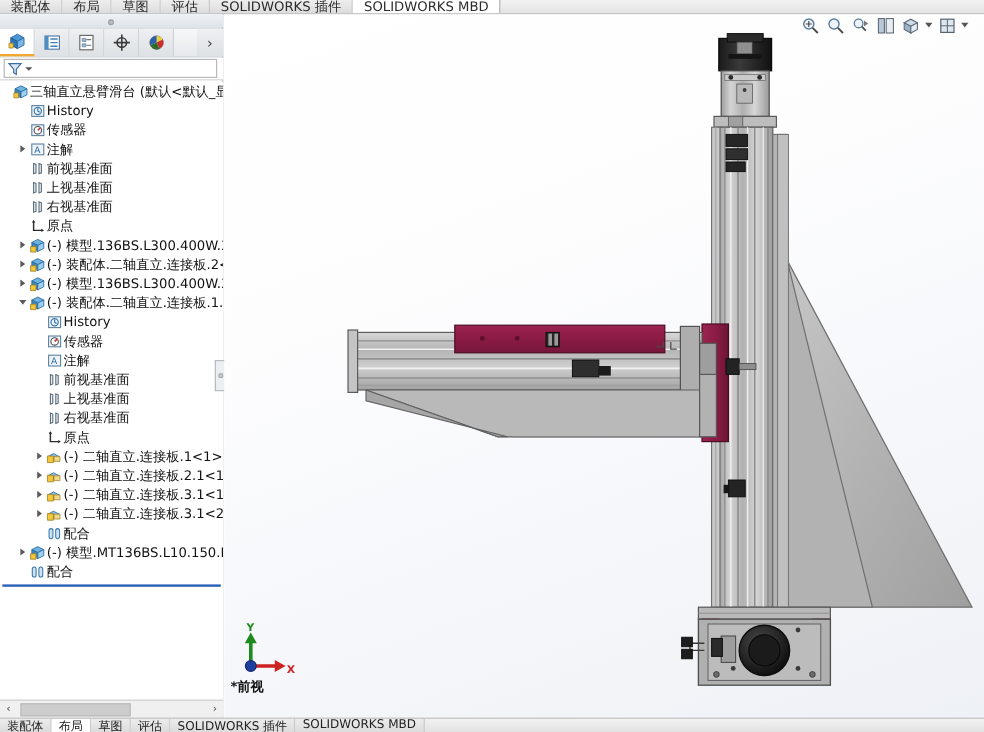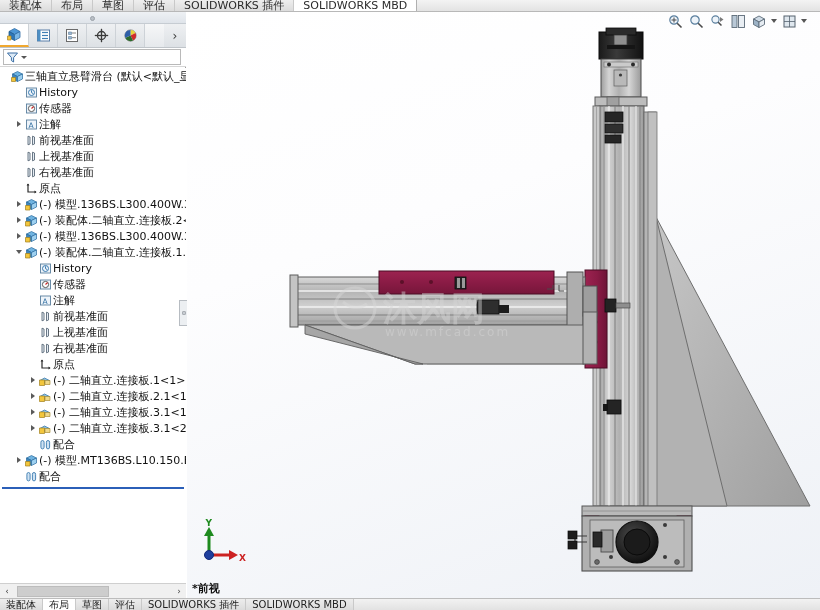--- a/index.html
+++ b/index.html
@@ -163,21 +163,21 @@
     height: 18px; display: flex; align-items: center; gap: 4px;
   }
   .vt-ico { width: 17px; height: 17px; display: block; }
   .vt-caret {
     width: 0; height: 0;
     border-left: 3px solid transparent; border-right: 3px solid transparent;
     border-top: 4px solid #555; margin-left: -1px;
   }
 
   .viewlabel {
-    position: absolute; left: 5px; bottom: 2px;
+    position: absolute; left: 5px; bottom: 18px;
     font-size: 11px; font-weight: bold; color: #111;
   }
 
   .triad { position: absolute; left: 12px; bottom: 30px; }
 
   
   .modelwrap { position: absolute; left: 0; top: 0; width: 633px; height: 586px; }
 
   
   .wm {
@@ -765,28 +765,20 @@
         <path d="M372 273 l0 6 l5 0" fill="none" stroke="#4a4a4a" stroke-width="1"></path>
 
         <path d="M118 313 L398 313 L398 352 L228 352 Z" fill="#b9b9b9" stroke="#5f5f5f" stroke-width="1"></path>
         <path d="M118 313 L118 322 L236 352 L228 352 Z" fill="#a6a6a6" stroke="#5f5f5f" stroke-width="0.9"></path>
         <line x1="240" y1="352" x2="398" y2="352" stroke="#8c8c8c" stroke-width="1"></line>
 
         <rect x="396" y="300" width="14" height="52" fill="#b2b2b2" stroke="#585858" stroke-width="1"></rect>
       </svg>
     </div>
 
-    <div class="wm">
-      <svg width="290" height="56" viewBox="0 0 290 56">
-        <circle cx="28" cy="24" r="20" fill="none" stroke="#d9d9d9" stroke-width="3"></circle>
-        <path d="M16 18 q12 10 24 2" fill="none" stroke="#d9d9d9" stroke-width="3"></path>
-        <text x="56" y="36" font-family="'DejaVu Sans','Liberation Sans',sans-serif" font-size="34" font-weight="bold" fill="#d6d6d6">沐风网</text>
-        <text x="58" y="52" font-family="'DejaVu Sans','Liberation Sans',sans-serif" font-size="12" letter-spacing="2" fill="#d8d8d8">www.mfcad.com</text>
-      </svg>
-    </div>
 
     <div class="triad">
       <svg width="48" height="46" viewBox="0 0 48 46">
         <line x1="10" y1="36" x2="10" y2="15" stroke="#1e8a1e" stroke-width="3"></line>
         <path d="M10 8 l5 9 h-10 z" fill="#1e8a1e"></path>
         <text x="6.5" y="7" font-size="9" font-weight="bold" fill="#1e8a1e" font-family="'DejaVu Sans','Liberation Sans',sans-serif">Y</text>
         <line x1="10" y1="36" x2="32" y2="36" stroke="#cc2222" stroke-width="3"></line>
         <path d="M39 36 l-9 -5 v10 z" fill="#cc2222"></path>
         <text x="40" y="42" font-size="9" font-weight="bold" fill="#cc2222" font-family="'DejaVu Sans','Liberation Sans',sans-serif">X</text>
         <circle cx="10" cy="36" r="4.5" fill="#1f3f9e" stroke="#14297a" stroke-width="1"></circle>

